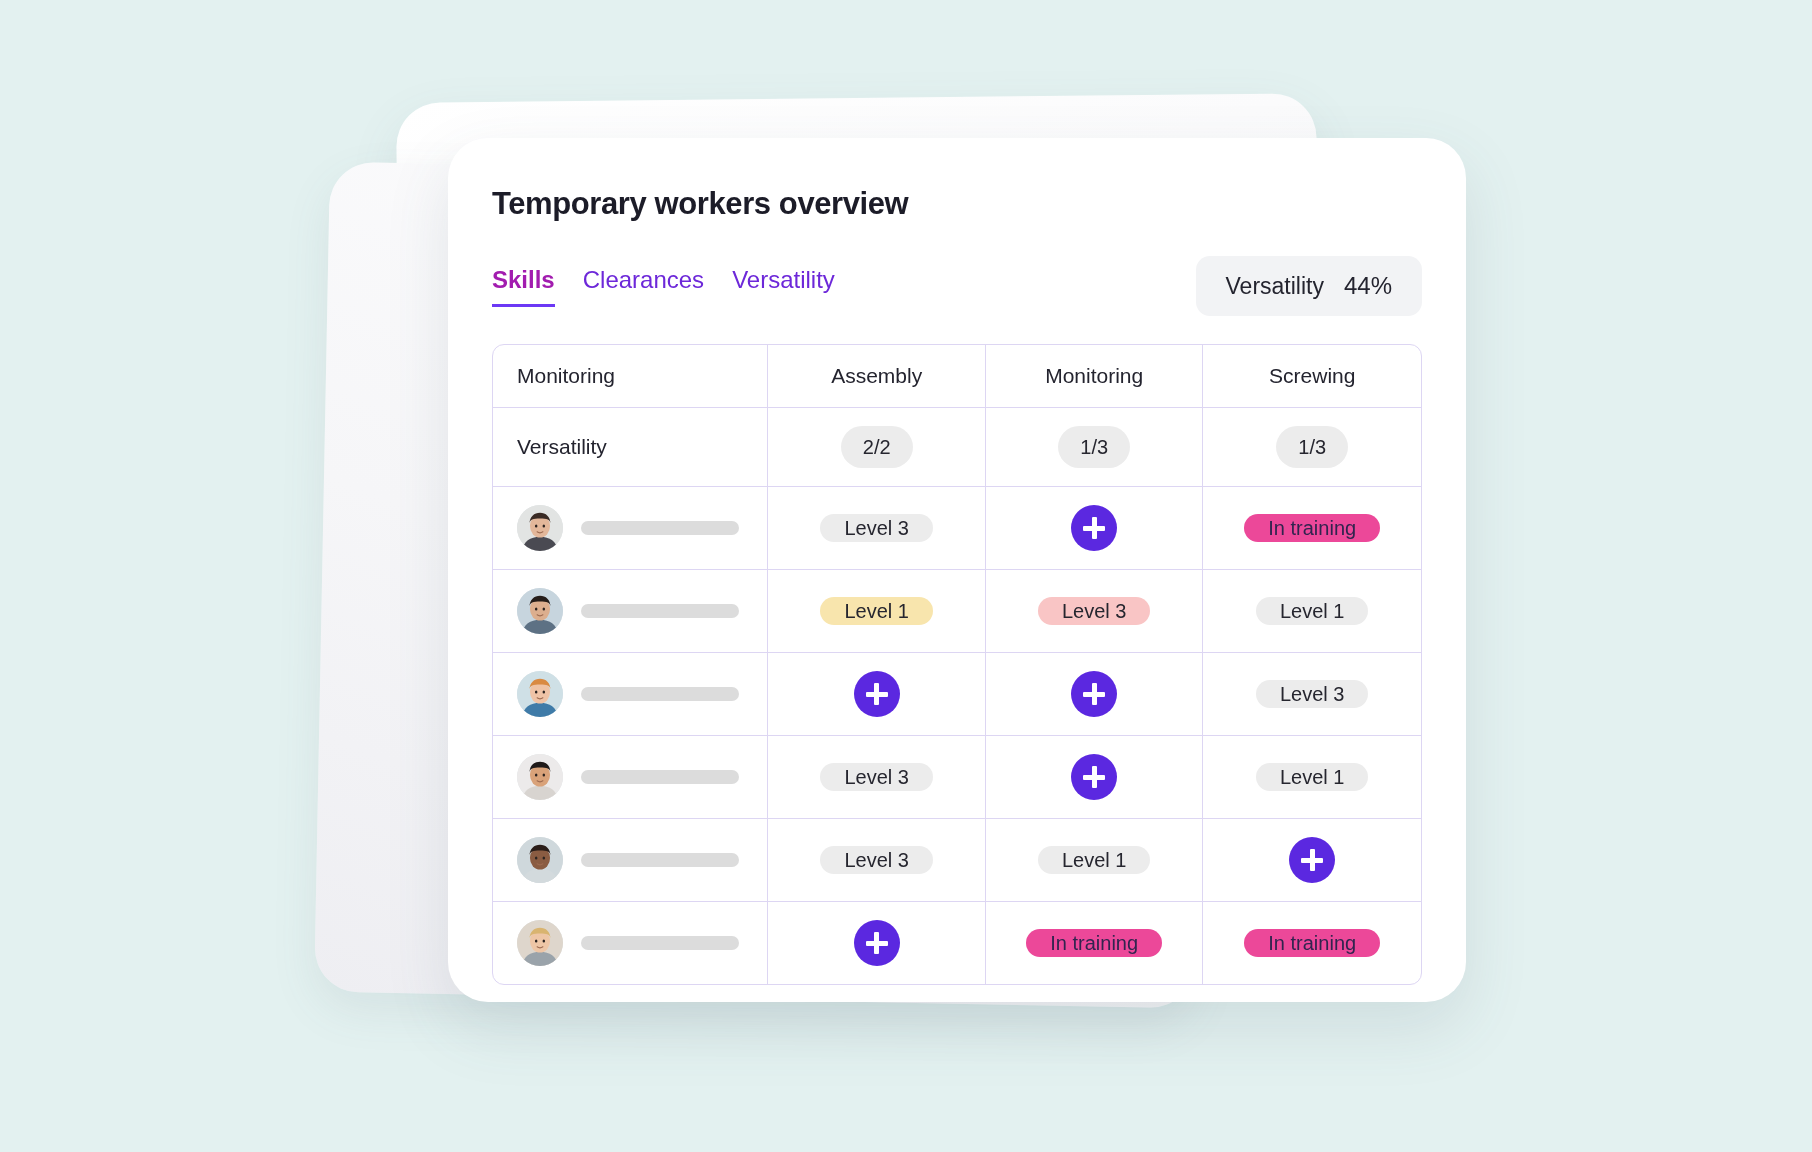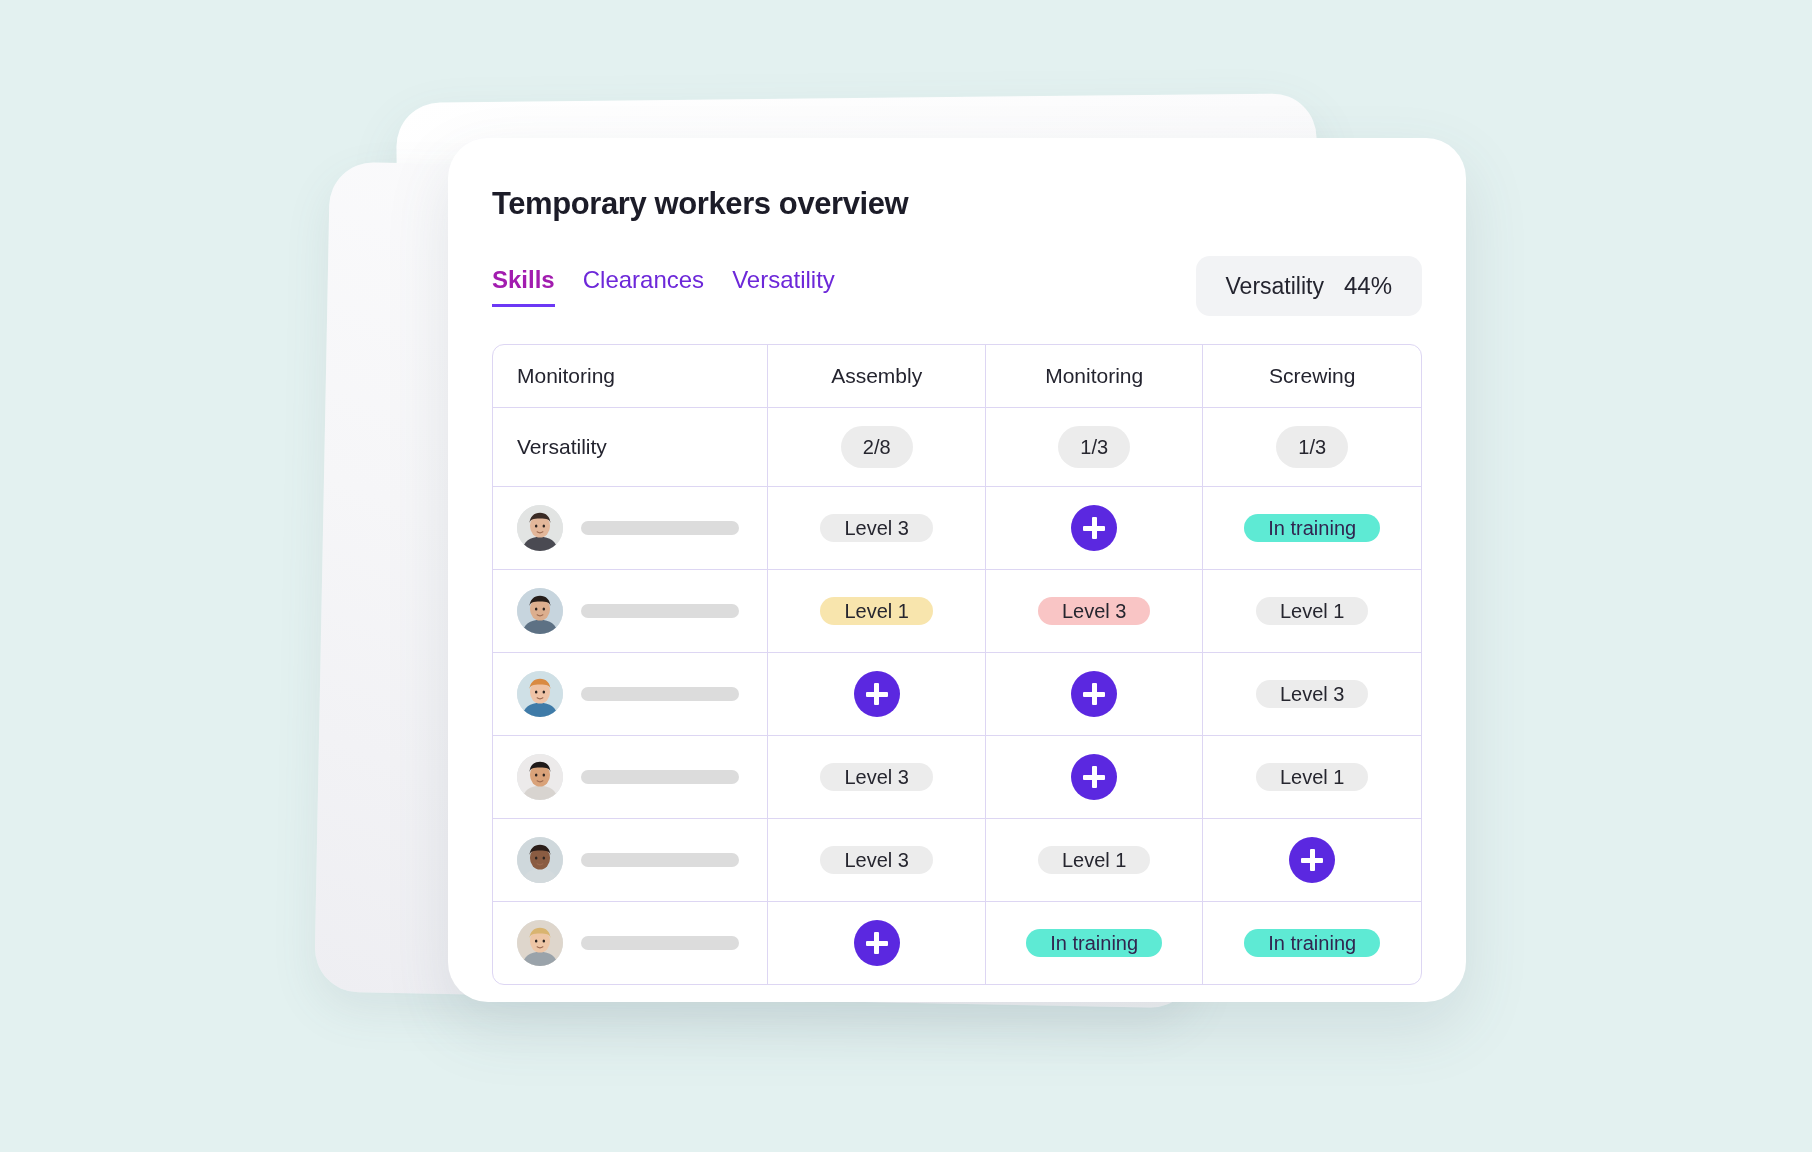--- a/index.html
+++ b/index.html
@@ -190,21 +190,21 @@
     font-size: 20px;
     height: 28px;
     padding: 0 24px;
     white-space: nowrap;
   }
 
   .pill.gray      { background: #ececec; color: #26262f; }
   .pill.gray-sm   { background: #ececec; color: #26262f; padding: 0 22px; height: 42px; }
   .pill.yellow    { background: #f8e5ad; color: #26262f; }
   .pill.pink      { background: #f9c5c5; color: #26262f; }
-  .pill.lavender  { background: #5eead4; color: #31244f; }
+  .pill.lavender  { background: #ec4899; color: #31244f; }
 
   .plus-btn {
     width: 46px;
     height: 46px;
     border-radius: 50%;
     background: #5b28e0;
     border: none;
     display: flex;
     align-items: center;
     justify-content: center;
@@ -267,21 +267,21 @@
         <div class="cell c-skill">
           <span class="cell-text">Screwing</span>
         </div>
       </div>
 
       <div class="trow vers-row">
         <div class="cell c-emp">
           <span class="cell-text">Versatility</span>
         </div>
         <div class="cell c-skill">
-          <span class="pill gray-sm">2/8</span>
+          <span class="pill gray-sm">2/2</span>
         </div>
         <div class="cell c-skill">
           <span class="pill gray-sm">1/3</span>
         </div>
         <div class="cell c-skill">
           <span class="pill gray-sm">1/3</span>
         </div>
       </div>
 
       <div id="rows-host">

